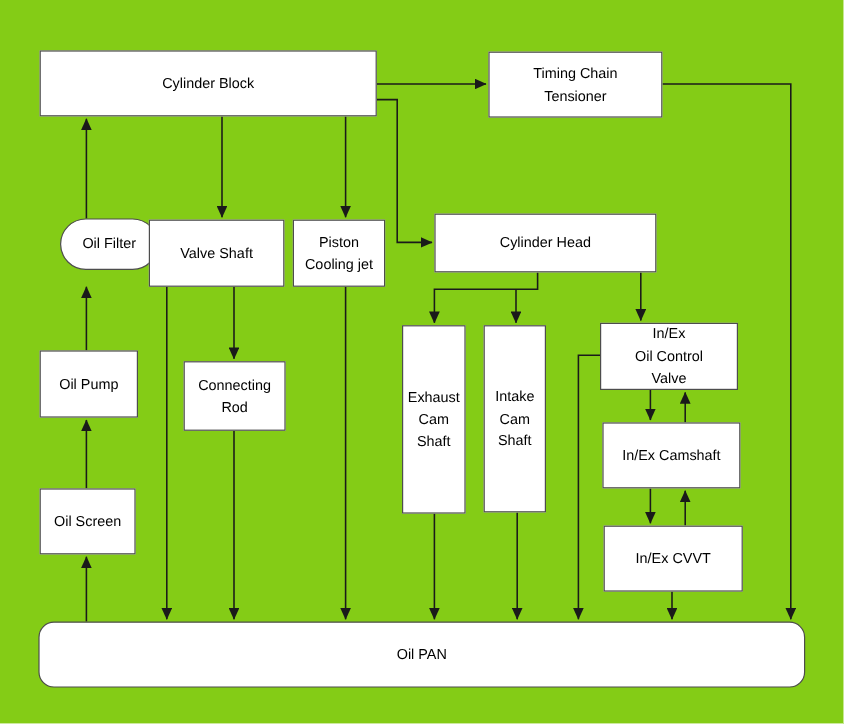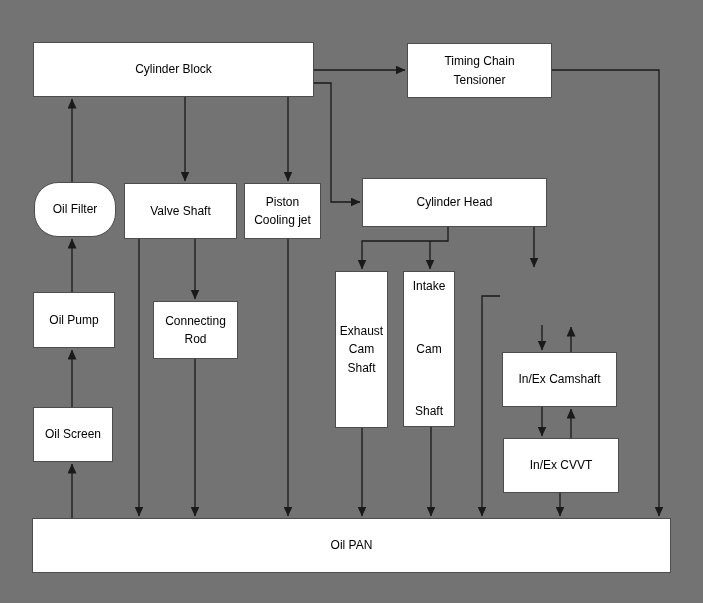--- a/index.html
+++ b/index.html
@@ -4,21 +4,21 @@
 <style>
   html, body {
     margin: 0;
     padding: 0;
     background: #ffffff;
   }
   #canvas {
     position: relative;
     width: 703px;
     height: 603px;
-    background: #737373;
+    background: #84cc16;
     font-family: "Liberation Sans", sans-serif;
     overflow: hidden;
   }
   #edges {
     position: absolute;
     left: 0;
     top: 0;
     width: 703px;
     height: 603px;
   }
@@ -86,21 +86,21 @@
 
   <div class="node" style="left:33px; top:42px; width:281px; height:55px;">
     <span>Cylinder Block</span>
   </div>
 
   <div class="node" style="left:407px; top:43px; width:145px; height:55px;justify-content:center;">
     <span>Timing Chain</span>
     <span>Tensioner</span>
   </div>
 
-  <div class="node" style="left:34px; top:182px; width:82px; height:55px;border-radius:24px;">
+  <div class="node" style="left:50px; top:182px; width:82px; height:43px;border-radius:24px;">
     <span>Oil Filter</span>
   </div>
 
   <div class="node" style="left:124px; top:183px; width:113px; height:56px;">
     <span>Valve Shaft</span>
   </div>
 
   <div class="node" style="left:244px; top:183px; width:77px; height:56px;">
     <span>Piston</span>
     <span>Cooling jet</span>
@@ -118,36 +118,41 @@
     <span>Connecting</span>
     <span>Rod</span>
   </div>
 
   <div class="node" style="left:335px; top:271px; width:53px; height:157px;">
     <span>Exhaust</span>
     <span>Cam</span>
     <span>Shaft</span>
   </div>
 
-  <div class="node" style="left:403px; top:271px; width:52px; height:156px;gap:44px;">
+  <div class="node" style="left:403px; top:271px; width:52px; height:156px;">
     <span>Intake</span>
     <span>Cam</span>
     <span>Shaft</span>
   </div>
 
+  <div class="node" style="left:500px; top:269px; width:115px; height:56px;">
+    <span>In/Ex</span>
+    <span>Oil Control</span>
+    <span>Valve</span>
+  </div>
 
   <div class="node" style="left:502px; top:352px; width:115px; height:55px;">
     <span>In/Ex Camshaft</span>
   </div>
 
   <div class="node" style="left:503px; top:438px; width:116px; height:55px;">
     <span>In/Ex CVVT</span>
   </div>
 
   <div class="node" style="left:33px; top:407px; width:80px; height:55px;">
     <span>Oil Screen</span>
   </div>
 
-  <div class="node" style="left:32px; top:518px; width:639px; height:55px;">
+  <div class="node" style="left:32px; top:518px; width:639px; height:55px;border-radius:13px;">
     <span>Oil PAN</span>
   </div>
 
 </div>
 
 </body></html>

